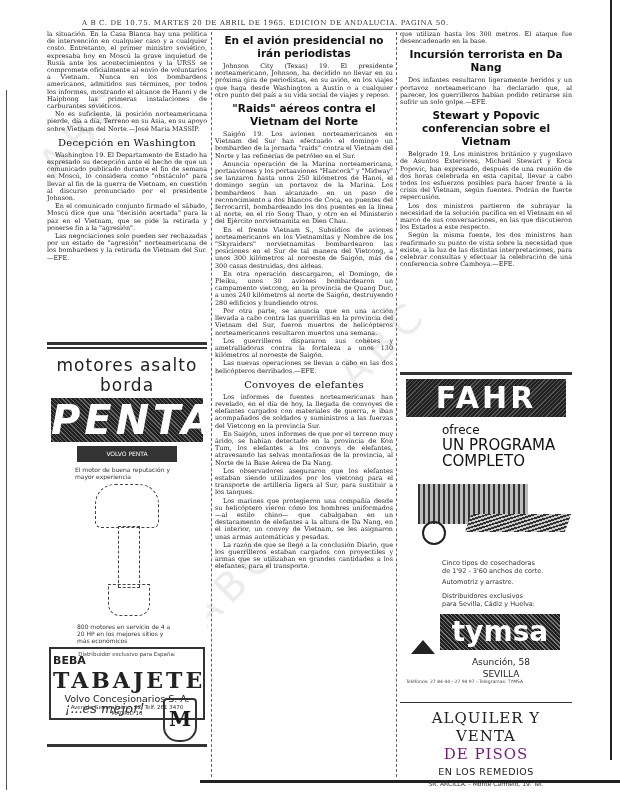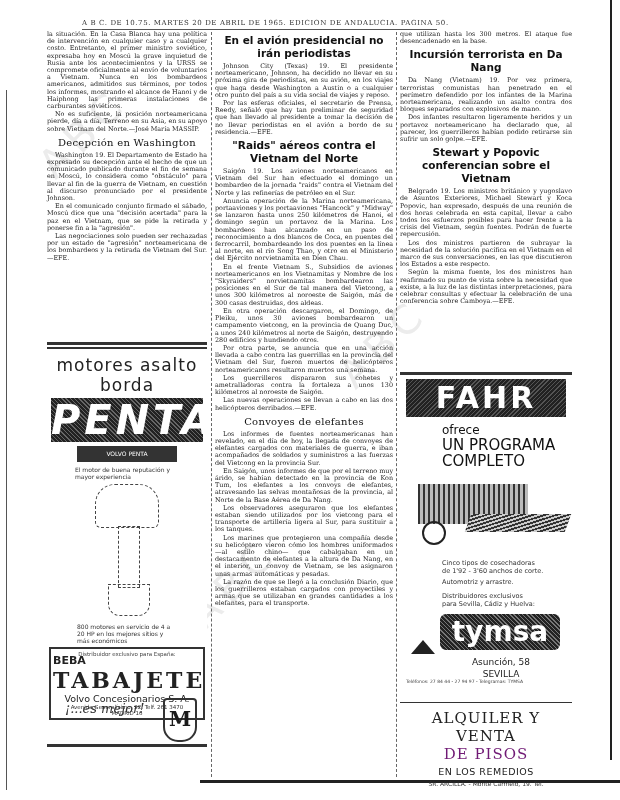--- a/index.html
+++ b/index.html
@@ -47,21 +47,21 @@
   .fahr-logo { margin:4px 6px; height:38px; background:repeating-linear-gradient(-45deg,#222 0 2px,#555 2px 3px);
                color:#fff; font-family:"DejaVu Sans", sans-serif; font-weight:bold; font-size:30px; line-height:38px; text-align:center; letter-spacing:3px; }
   .fahr-offer { font-family:"DejaVu Sans", sans-serif; font-size:12px; margin:6px 0 0 42px; color:#111; }
   .fahr-big { font-family:"DejaVu Sans", sans-serif; font-size:15px; line-height:16px; margin:0 0 0 42px; color:#111; }
   .harvester { margin:10px 8px; height:70px; position:relative; }
   .harvester .body { position:absolute; left:10px; top:5px; width:110px; height:40px; background:repeating-linear-gradient(90deg,#333 0 2px,#bbb 2px 5px); }
   .harvester .header-bar { position:absolute; left:60px; top:35px; width:100px; height:18px; background:repeating-linear-gradient(-20deg,#333 0 2px,#ccc 2px 4px); transform:skewX(-20deg); }
   .harvester .wheel { position:absolute; left:14px; top:42px; width:20px; height:20px; border:2px solid #222; border-radius:50%; }
   .fahr-desc { font-family:"DejaVu Sans", sans-serif; font-size:6.5px; line-height:8px; margin:4px 0 0 42px; color:#333; }
   .tymsa-logo { margin:6px 0 0 40px; width:120px; height:36px; background:repeating-linear-gradient(45deg,#222 0 2px,#777 2px 3px);
-                color:#fff; font-family:"DejaVu Sans", sans-serif; font-weight:bold; font-size:28px; line-height:36px; text-align:center;border-radius:6px; }
+                color:#fff; font-family:"DejaVu Sans", sans-serif; font-weight:bold; font-size:28px; line-height:36px; text-align:center; }
   .fahr-addr { font-family:"DejaVu Sans", sans-serif; font-size:9px; text-align:center; margin:6px 0 0 30px; color:#222; line-height:12px; }
   .fahr-mark { position:absolute; left:8px; top:270px; width:30px; height:20px; }
   .fahr-mark .tri { width:0; height:0; border-left:12px solid transparent; border-right:12px solid transparent; border-bottom:14px solid #222; margin:0 auto; }
   .fahr-foot { position:absolute; left:6px; bottom:4px; font-size:4.5px; font-family:"DejaVu Sans", sans-serif; color:#444; white-space:nowrap; }
   .ad-pisos { left:400px; top:700px; width:172px; height:80px; text-align:center; }
   .pisos-l1 { font-family:"DejaVu Serif", serif; font-size:15px; letter-spacing:1px; color:#222; margin-top:6px; }
   .pisos-l2 { font-family:"DejaVu Serif", serif; font-size:15px; letter-spacing:1px; color:#701a75; }
   .pisos-l3 { font-family:"DejaVu Sans", sans-serif; font-size:9.5px; letter-spacing:0.5px; color:#222; margin-top:3px; }
   .pisos-l4 { font-family:"DejaVu Sans", sans-serif; font-size:6px; color:#333; margin-top:3px; }
   .watermark { position:absolute; font-family:"DejaVu Sans", sans-serif; font-size:40px; color:rgba(150,150,150,0.18);
@@ -90,41 +90,39 @@
   <p>No es suficiente, la posición norteamericana pierde, día a día, Terreno en su Asia, en su apoyo sobre Vietnam del Norte.—José María MASSIP.</p>
   <div class="headline serif">Decepción en Washington</div>
   <p>Washington 19. El Departamento de Estado ha expresado su decepción ante el hecho de que un comunicado publicado durante el fin de semana en Moscú, lo considera como "obstáculo" para llevar al fin de la guerra de Vietnam, en cuestión al discurso pronunciado por el presidente Johnson.</p>
   <p>En el comunicado conjunto firmado el sábado, Moscú dice que una "decisión acertada" para la paz en el Vietnam, que se pide la retirada y ponerse fin a la "agresión".</p>
   <p>Las negociaciones solo pueden ser rechazadas por un estado de "agresión" norteamericana de los bombardeos y la retirada de Vietnam del Sur.—EFE.</p>
 </div>
 
 <div class="col col2">
   <div class="headline">En el avión presidencial no irán periodistas</div>
   <p>Johnson City (Texas) 19. El presidente norteamericano, Johnson, ha decidido no llevar en su próxima gira de periodistas, en su avión, en los viajes que haga desde Washington a Austin o a cualquier otro punto del país a su vida social de viajes y reposo.</p>
-  <p>Por las esferas oficiales, el secretario de Prensa, Reedy, señaló que hay tan preliminar de seguridad que han llevado al presidente a tomar la decisión de no llevar periodistas en el avión a bordo de su residencia.—EFE.</p>
   <div class="headline">"Raids" aéreos contra el Vietnam del Norte</div>
   <p>Saigón 19. Los aviones norteamericanos en Vietnam del Sur han efectuado el domingo un bombardeo de la jornada "raids" contra el Vietnam del Norte y las refinerías de petróleo en el Sur.</p>
   <p>Anuncia operación de la Marina norteamericana, portaaviones y los portaaviones "Hancock" y "Midway" se lanzaron hasta unos 250 kilómetros de Hanoi, el domingo según un portavoz de la Marina. Los bombardeos han alcanzado en un paso de reconocimiento a dos blancos de Coca, en puentes del ferrocarril, bombardeando los dos puentes en la línea al norte, en el río Song Thao, y otro en el Ministerio del Ejército norvietnamita en Dien Chau.</p>
   <p>En el frente Vietnam S., Subsidios de aviones norteamericanos en los Vietnamitas y Nombre de los "Skyraiders" norvietnamitas bombardearon las posiciones en el Sur de tal manera del Vietcong, a unos 300 kilómetros al noroeste de Saigón, más de 300 casas destruidas, dos aldeas.</p>
   <p>En otra operación descargaron, el Domingo, de Pleiku, unos 30 aviones bombardearon un campamento vietcong, en la provincia de Quang Duc, a unos 240 kilómetros al norte de Saigón, destruyendo 280 edificios y hundiendo otros.</p>
   <p>Por otra parte, se anuncia que en una acción llevada a cabo contra las guerrillas en la provincia del Vietnam del Sur, fueron muertos de helicópteros norteamericanos resultaron muertos una semana.</p>
   <p>Los guerrilleros dispararon sus cohetes y ametralladoras contra la fortaleza a unos 130 kilómetros al noroeste de Saigón.</p>
   <p>Las nuevas operaciones se llevan a cabo en las dos helicópteros derribados.—EFE.</p>
   <div class="headline serif">Convoyes de elefantes</div>
   <p>Los informes de fuentes norteamericanas han revelado, en el día de hoy, la llegada de convoyes de elefantes cargados con materiales de guerra, e iban acompañados de soldados y suministros a las fuerzas del Vietcong en la provincia Sur.</p>
   <p>En Saigón, unos informes de que por el terreno muy árido, se habían detectado en la provincia de Kon Tum, los elefantes a los convoys de elefantes, atravesando las selvas montañosas de la provincia, al Norte de la Base Aérea de Da Nang.</p>
   <p>Los observadores aseguraron que los elefantes estaban siendo utilizados por los vietcong para el transporte de artillería ligera al Sur, para sustituir a los tanques.</p>
   <p>Los marines que protegieron una compañía desde su helicóptero vieron cómo los hombres uniformados —al estilo chino— que cabalgaban en un destacamento de elefantes a la altura de Da Nang, en el interior, un convoy de Vietnam, se les asignaron unas armas automáticas y pesadas.</p>
   <p>La razón de que se llegó a la conclusión Diario, que los guerrilleros estaban cargados con proyectiles y armas que se utilizaban en grandes cantidades a los elefantes, para el transporte.</p>
 </div>
 
 <div class="col col3">
   <p style="text-indent:0">que utilizan hasta los 300 metros. El ataque fue desencadenado en la base.</p>
   <div class="headline">Incursión terrorista en Da Nang</div>
-  <p>Da Nang (Vietnam) 19. Por vez primera, terroristas comunistas han penetrado en el perímetro defendido por los infantes de la Marina norteamericana, realizando un asalto contra dos bloques separados con explosivos de mano.</p>
   <p>Dos infantes resultaron ligeramente heridos y un portavoz norteamericano ha declarado que, al parecer, los guerrilleros habían podido retirarse sin sufrir un solo golpe.—EFE.</p>
   <div class="headline">Stewart y Popovic conferencian sobre el Vietnam</div>
   <p>Belgrado 19. Los ministros británico y yugoslavo de Asuntos Exteriores, Michael Stewart y Koca Popovic, han expresado, después de una reunión de dos horas celebrada en esta capital, llevar a cabo todos los esfuerzos posibles para hacer frente a la crisis del Vietnam, según fuentes. Podrán de fuerte repercusión.</p>
   <p>Los dos ministros partieron de subrayar la necesidad de la solución pacífica en el Vietnam en el marco de sus conversaciones, en las que discutieron los Estados a este respecto.</p>
   <p>Según la misma fuente, los dos ministros han reafirmado su punto de vista sobre la necesidad que existe, a la luz de las distintas interpretaciones, para celebrar consultas y efectuar la celebración de una conferencia sobre Camboya.—EFE.</p>
 </div>
 
 <div class="ad ad-penta" style="background:#fff;">
   <div class="ad-bar"></div>
   <div class="ad-bar" style="height:2px;margin-bottom:6px;"></div>

